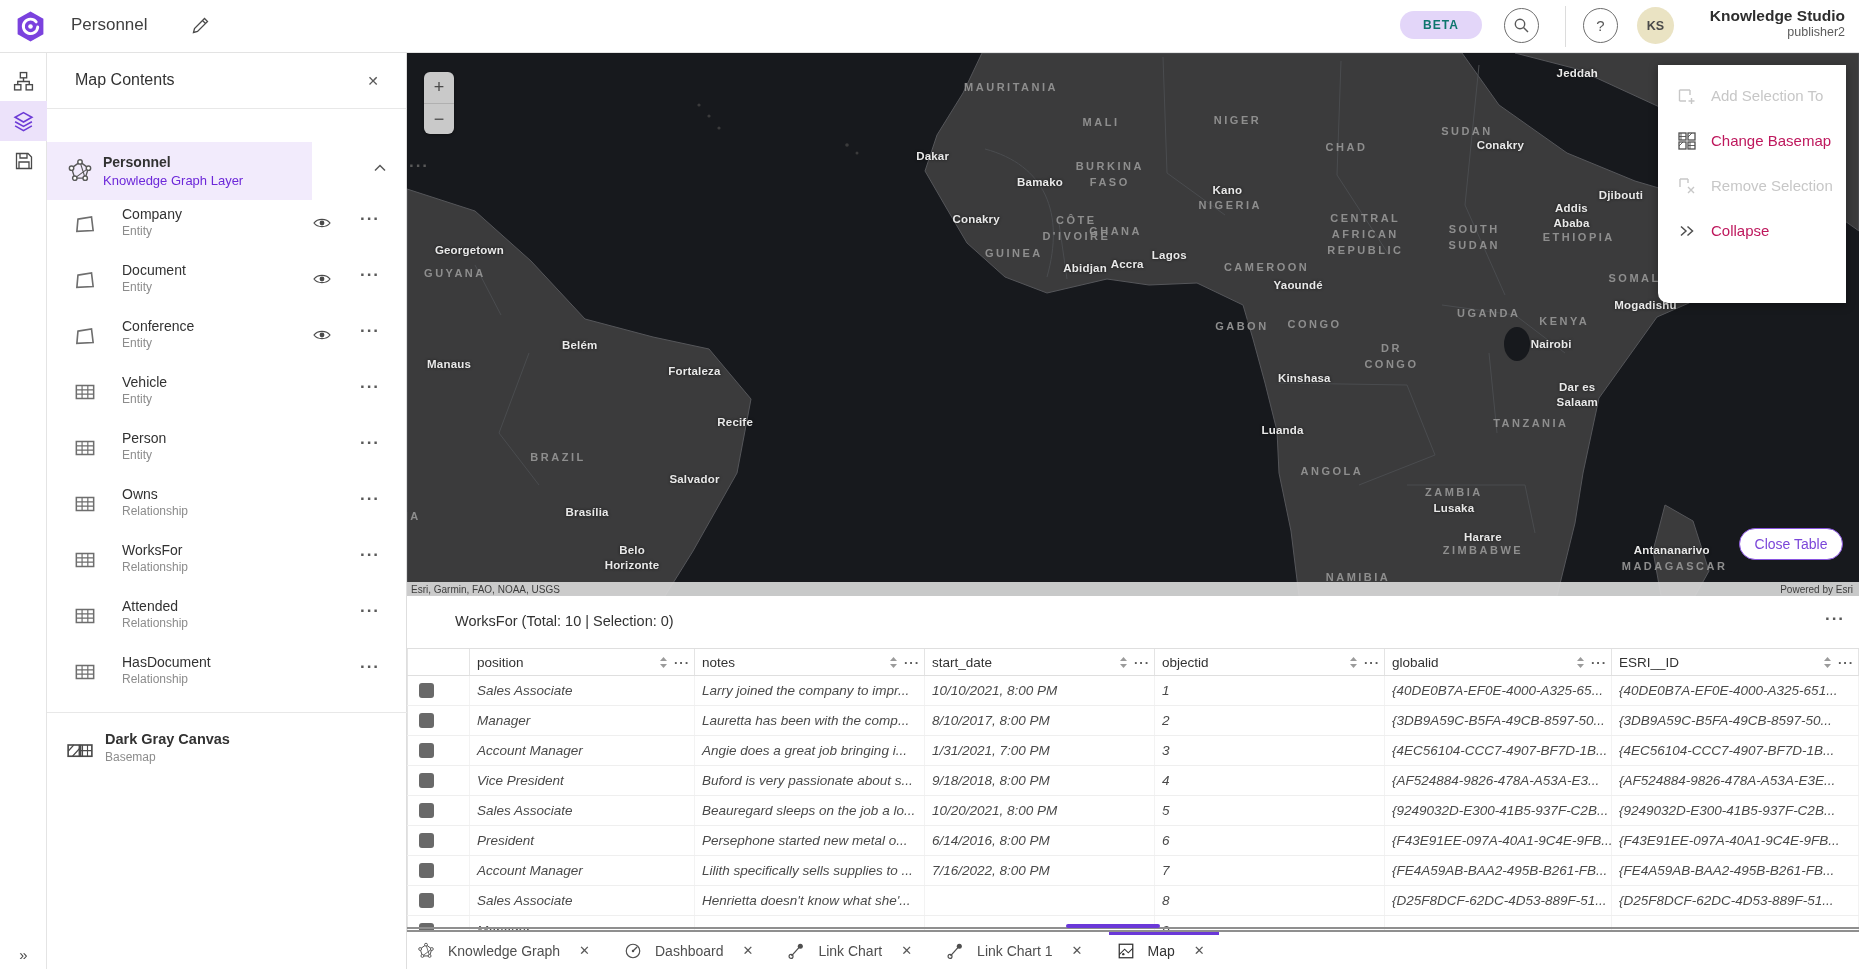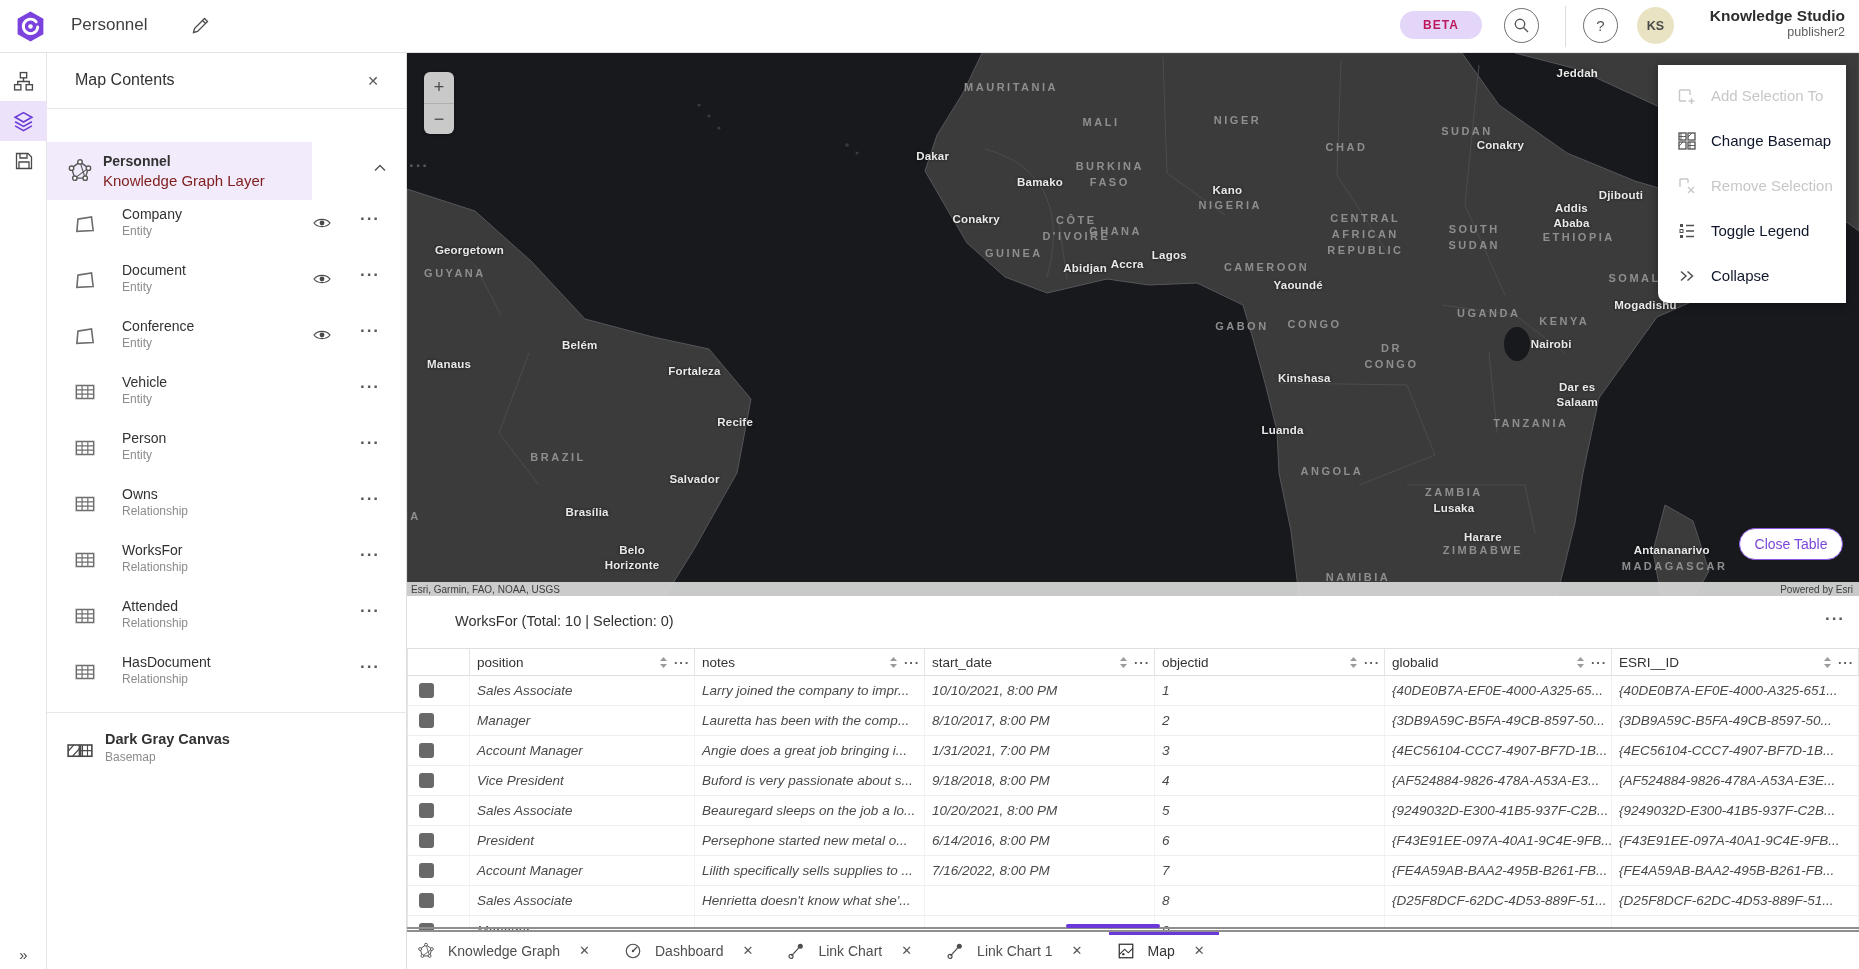--- a/index.html
+++ b/index.html
@@ -5,21 +5,21 @@
   * { margin:0; padding:0; box-sizing:border-box; }
   html,body { background:#ffffff; }
   body { font-family:"Liberation Sans", sans-serif; color:#323232; }
   #app { position:relative; width:1859px; height:969px; overflow:hidden; background:#fff; }
 
   
   #topbar { position:absolute; left:0; top:0; width:1859px; height:53px; background:#fff; border-bottom:1px solid #e3e3e3; z-index:40; }
   #logo { position:absolute; left:14px; top:10px; width:33px; height:33px; }
   #apptitle { position:absolute; left:71px; top:15px; font-size:17px; color:#3f3f3f; }
   #editpencil { position:absolute; left:190px; top:16px; width:20px; height:20px; cursor:pointer; }
-  #beta { position:absolute; left:1400px; top:11px; width:82px; height:28px; background:#e3d6f9; color:#be185d; border-radius:15px; font-size:12px; font-weight:bold; letter-spacing:1px; display:flex; align-items:center; justify-content:center; }
+  #beta { position:absolute; left:1400px; top:11px; width:82px; height:28px; background:#e3d6f9; color:#0f766e; border-radius:15px; font-size:12px; font-weight:bold; letter-spacing:1px; display:flex; align-items:center; justify-content:center; }
   .circbtn { position:absolute; top:8px; width:35px; height:35px; border:1.5px solid #6e6e6e; border-radius:50%; background:#fff; display:flex; align-items:center; justify-content:center; color:#595959; font-size:16px; cursor:pointer; }
   #searchbtn { left:1504px; }
   #helpbtn { left:1583px; font-size:15px; }
   #topdivider { position:absolute; left:1565px; top:6px; width:1px; height:41px; background:#dcdcdc; }
   #avatar { position:absolute; left:1637px; top:7px; width:37px; height:37px; border-radius:50%; background:#eae3c3; color:#4a4a4a; font-size:12.5px; font-weight:bold; display:flex; align-items:center; justify-content:center; cursor:pointer; }
   #userblock { position:absolute; right:14px; top:6px; text-align:right; line-height:1.25; }
   #userblock .org { font-size:15.5px; font-weight:bold; color:#2e2e2e; }
   #userblock .usr { font-size:12.5px; color:#5c5c5c; }
 
   
@@ -31,21 +31,21 @@
 
   
   #panel { position:absolute; left:47px; top:53px; width:360px; height:916px; background:#fff; border-right:1px solid #dedede; z-index:30; }
   #panelhead { position:relative; height:56px; border-bottom:1px solid #e8e8e8; }
   #paneltitle { position:absolute; left:28px; top:18px; font-size:16px; color:#323232; }
   #panelclose { position:absolute; right:22px; top:17px; width:22px; height:22px; color:#595959; font-size:16px; text-align:center; line-height:22px; cursor:pointer; }
   #panelclose::before { content:"✕"; font-size:14px; }
   #kglayer { position:absolute; left:0; top:89px; width:265px; height:58px; background:#f2ebfc; display:flex; align-items:center; cursor:pointer; }
   #kglayer .kgicon { margin:0 10px 0 20px; }
   #kglayer .nm { font-size:14px; font-weight:bold; color:#323232; }
-  #kglayer .ty { font-size:15px; color:#7f1d1d; margin-top:3px; }
+  #kglayer .ty { font-size:13px; color:#6d28d9; margin-top:3px; }
   #kgchevron { position:absolute; left:325px; top:107px; cursor:pointer; }
   #kgdots { position:absolute; left:362px; top:103px; }
   .dots { color:#595959; font-size:17px; letter-spacing:1px; cursor:pointer; }
   .dots::before { content:"···"; font-weight:bold; }
   #layerlist { position:absolute; left:0; top:143px; width:360px; }
   .litem { position:relative; height:56px; }
   .litem .licon { position:absolute; left:25px; top:15px; }
   .litem .nm { position:absolute; left:75px; top:10px; font-size:14px; color:#323232; }
   .litem .ty { position:absolute; left:75px; top:28px; font-size:12px; color:#8c8c8c; }
   .litem .eye { position:absolute; left:265px; top:17px; cursor:pointer; }
@@ -66,21 +66,21 @@
   .mlabel { position:absolute; transform:translate(-50%,-50%); white-space:pre-line; text-align:center; pointer-events:none; }
   .mlabel.country { color:#8e8e8e; font-size:11px; font-weight:bold; letter-spacing:2.5px; line-height:1.45; }
   .mlabel.city { color:#e9e9e9; font-size:11.5px; font-weight:bold; letter-spacing:.2px; line-height:1.3; text-shadow:0 0 3px rgba(0,0,0,.7); }
   #zoomctl { position:absolute; left:17px; top:19px; width:30px; border-radius:6px; overflow:hidden; box-shadow:0 1px 3px rgba(0,0,0,.4); }
   .zbtn { width:30px; height:31px; background:#c9c9c9; color:#4a4a4a; font-size:18px; display:flex; align-items:center; justify-content:center; cursor:pointer; }
   .zbtn + .zbtn { border-top:1px solid #b0b0b0; }
   #attrib { position:absolute; left:0; bottom:0; width:100%; height:14px; background:rgba(216,216,216,.92); display:flex; align-items:center; justify-content:space-between; padding:0 6px 0 4px; }
   #attrib span { font-size:10px; color:#3d3d3d; }
   #closetable { position:absolute; right:16px; bottom:36px; width:104px; height:32px; background:#fff; border:1px solid #8a55e0; border-radius:16px; color:#7b46d9; font-size:14px; display:flex; align-items:center; justify-content:center; cursor:pointer; }
   #ctxmenu { position:absolute; right:13px; top:12px; width:188px; height:238px; background:#fff; border-radius:0 0 0 10px; box-shadow:0 2px 10px rgba(0,0,0,.35); padding-top:8px; z-index:20; }
-  .mitem { height:45px; display:flex; align-items:center; gap:14px; padding-left:19px; font-size:15px; color:#0f172a; cursor:pointer; }
+  .mitem { height:45px; display:flex; align-items:center; gap:14px; padding-left:19px; font-size:15px; color:#be185d; cursor:pointer; }
   .mitem.disabled { color:#c7c7c7; cursor:default; }
   .mitem svg { flex:0 0 auto; }
 
   
   #tablewrap { position:relative; width:1452px; height:334px; background:#fff; overflow:hidden; }
   #tabletitlebar { position:relative; height:52px; }
   #tabletitle { position:absolute; left:48px; top:17px; font-size:14.5px; color:#323232; }
   #tabledots { position:absolute; right:14px; top:13px; }
   .tgrid { display:grid; grid-template-columns:63px 225px 230px 230px 230px 227px 1fr; }
   #thead { height:28px; border-top:1px solid #dfdfdf; border-bottom:1px solid #dfdfdf; }
@@ -446,29 +446,20 @@
         </div>
         <div class="mitem disabled">
           <svg width="20" height="20" viewBox="0 0 20 20">
               <path d="M3 3 H11 M3 3 V11 M11 3 V7" fill="none" stroke="#c7c7c7" stroke-width="1.4"></path>
               <path d="M11 11 l6 6 M17 11 l-6 6" stroke="#c7c7c7" stroke-width="1.4"></path>
             </svg>
           <span>Remove Selection</span>
         </div>
         <div class="mitem">
           <svg width="20" height="20" viewBox="0 0 20 20">
-            <rect x="3" y="3" width="3" height="3" fill="#4f4f4f"></rect>
-              <rect x="3" y="8.5" width="3" height="3" fill="none" stroke="#4f4f4f" stroke-width="1"></rect>
-              <rect x="3" y="14" width="3" height="3" fill="#4f4f4f"></rect>
-            <path d="M9 4.5 h8 M9 10 h8 M9 15.5 h8" stroke="#4f4f4f" stroke-width="1.4"></path>
-          </svg>
-          <span>Toggle Legend</span>
-        </div>
-        <div class="mitem">
-          <svg width="20" height="20" viewBox="0 0 20 20">
               <path d="M4 5.5 L9 10 L4 14.5 M10.5 5.5 L15.5 10 L10.5 14.5" fill="none" stroke="#4f4f4f" stroke-width="1.5"></path>
             </svg>
           <span>Collapse</span>
         </div>
       </div>
     </div>
 
     <div id="tablewrap">
       <div id="tabletitlebar">
         <div id="tabletitle">WorksFor (Total: 10 | Selection: 0)</div>

